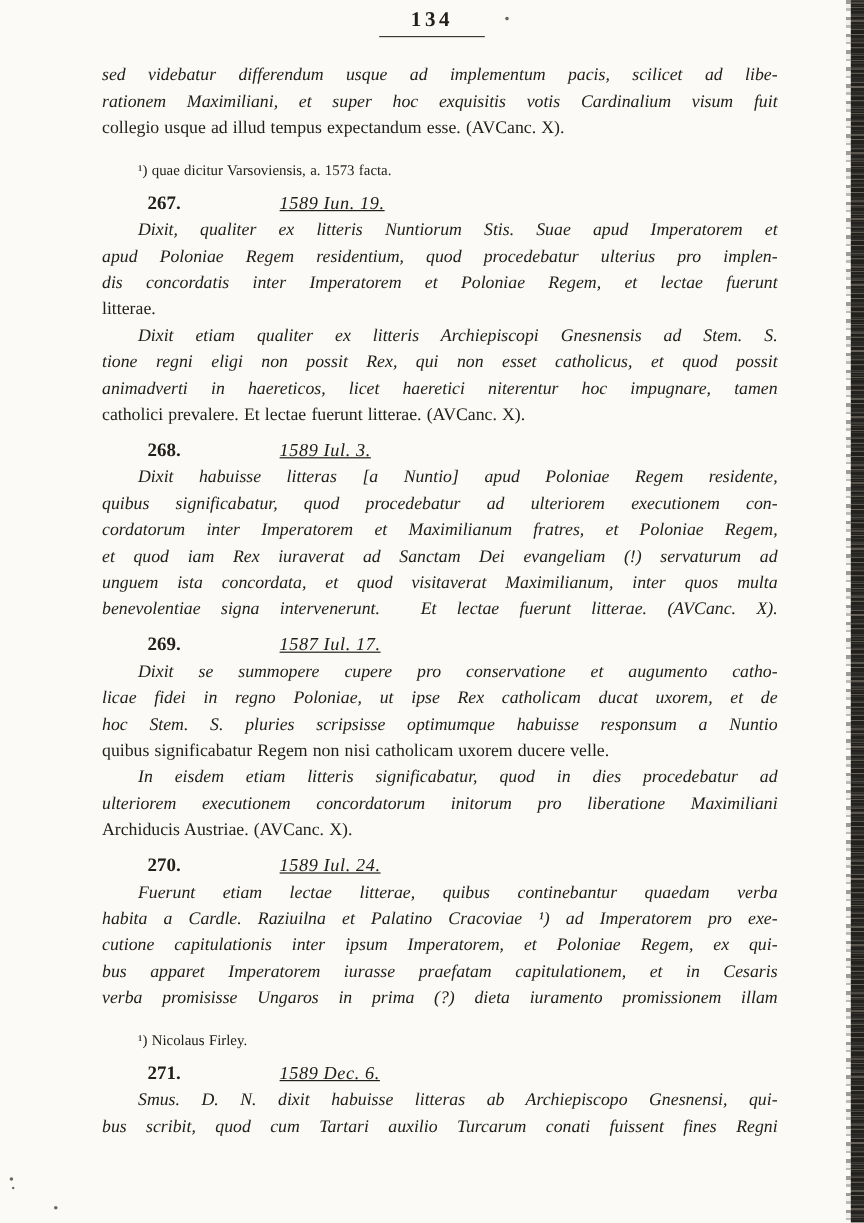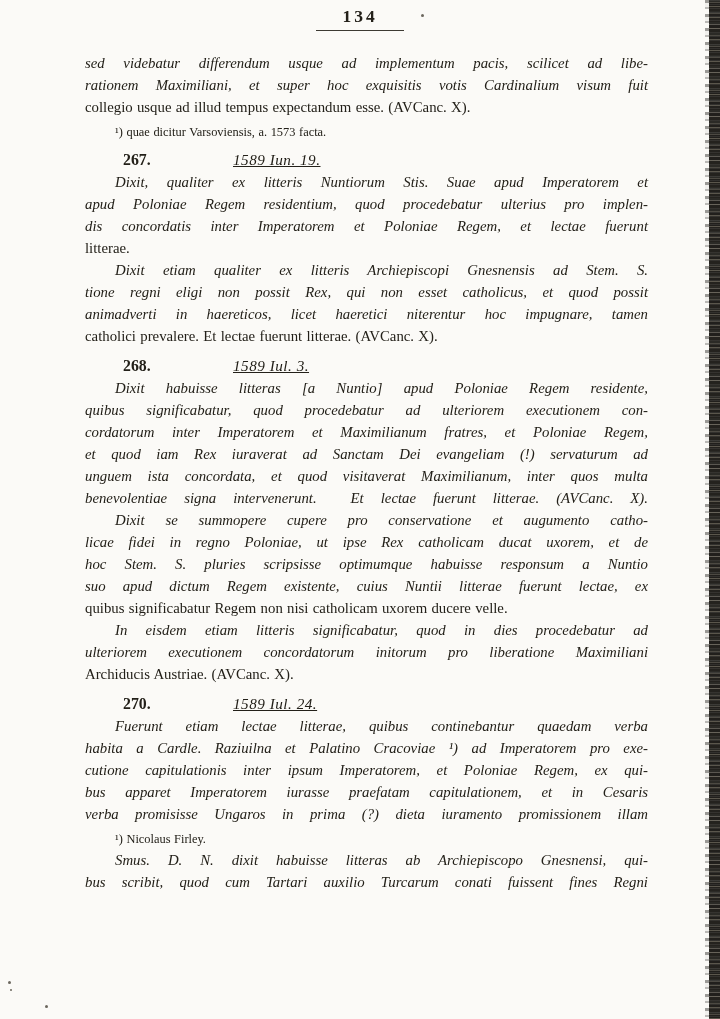--- a/index.html
+++ b/index.html
@@ -57,21 +57,21 @@
     white-space:pre-wrap;
     word-spacing:0.04em;
   }
   .line.j{
     text-align:justify;
     text-align-last:justify;
     font-style:italic;
   }
   .line.ind{text-indent:30px;}
 
-  .footnote{margin-top:6px;margin-bottom:1px;padding-left:30px;}
+  .footnote{margin-top:16px;margin-bottom:1px;padding-left:30px;}
   .footnote .line{
     font-size:12.4px;
     line-height:17px;height:17px;
     text-align:left;text-align-last:left;
   }
 
   .heading{
     display:flex;
     margin-top:8px;
     height:22px;
@@ -129,25 +129,28 @@
       <span class="sec-date">1589 Iul. 3.</span>
     </div>
     <div class="para">
       <div class="line j ind">Dixit habuisse litteras [a Nuntio] apud Poloniae Regem residente,</div>
       <div class="line j">quibus significabatur, quod procedebatur ad ulteriorem executionem con-</div>
       <div class="line j">cordatorum inter Imperatorem et Maximilianum fratres, et Poloniae Regem,</div>
       <div class="line j">et quod iam Rex iuraverat ad Sanctam Dei evangeliam (!) servaturum ad</div>
       <div class="line j">unguem ista concordata, et quod visitaverat Maximilianum, inter quos multa</div>
       <div class="line j">benevolentiae signa intervenerunt.  Et lectae fuerunt litterae. (AVCanc. X).</div>
     </div>
+    <div class="heading">
+      <span class="sec-num">269.</span>
+      <span class="sec-date">1587 Iul. 17.</span>
+    </div>
     <div class="para">
       <div class="line j ind">Dixit se summopere cupere pro conservatione et augumento catho-</div>
       <div class="line j">licae fidei in regno Poloniae, ut ipse Rex catholicam ducat uxorem, et de</div>
       <div class="line j">hoc Stem. S. pluries scripsisse optimumque habuisse responsum a Nuntio</div>
-      <div class="line j">suo apud dictum Regem existente, cuius Nuntii litterae fuerunt lectae, ex</div>
       <div class="line">quibus significabatur Regem non nisi catholicam uxorem ducere velle.</div>
     </div>
     <div class="para">
       <div class="line j ind">In eisdem etiam litteris significabatur, quod in dies procedebatur ad</div>
       <div class="line j">ulteriorem executionem concordatorum initorum pro liberatione Maximiliani</div>
       <div class="line">Archiducis Austriae. (AVCanc. X).</div>
     </div>
     <div class="heading">
       <span class="sec-num">270.</span>
       <span class="sec-date">1589 Iul. 24.</span>
@@ -155,20 +158,24 @@
     <div class="para">
       <div class="line j ind">Fuerunt etiam lectae litterae, quibus continebantur quaedam verba</div>
       <div class="line j">habita a Cardle. Raziuilna et Palatino Cracoviae ¹) ad Imperatorem pro exe-</div>
       <div class="line j">cutione capitulationis inter ipsum Imperatorem, et Poloniae Regem, ex qui-</div>
       <div class="line j">bus apparet Imperatorem iurasse praefatam capitulationem, et in Cesaris</div>
       <div class="line j">verba promisisse Ungaros in prima (?) dieta iuramento promissionem illam</div>
     </div>
     <div class="footnote">
       <div class="line">¹) Nicolaus Firley.</div>
     </div>
+    <div class="heading">
+      <span class="sec-num">271.</span>
+      <span class="sec-date">1589 Dec. 6.</span>
+    </div>
     <div class="para">
       <div class="line j ind">Smus. D. N. dixit habuisse litteras ab Archiepiscopo Gnesnensi, qui-</div>
       <div class="line j">bus scribit, quod cum Tartari auxilio Turcarum conati fuissent fines Regni</div>
     </div>
   </div>
 
 <div class="scan-edge-band"></div>
 <div class="scan-edge-fringe"></div>
 <div class="speck s1"></div>
 <div class="speck s2"></div>

